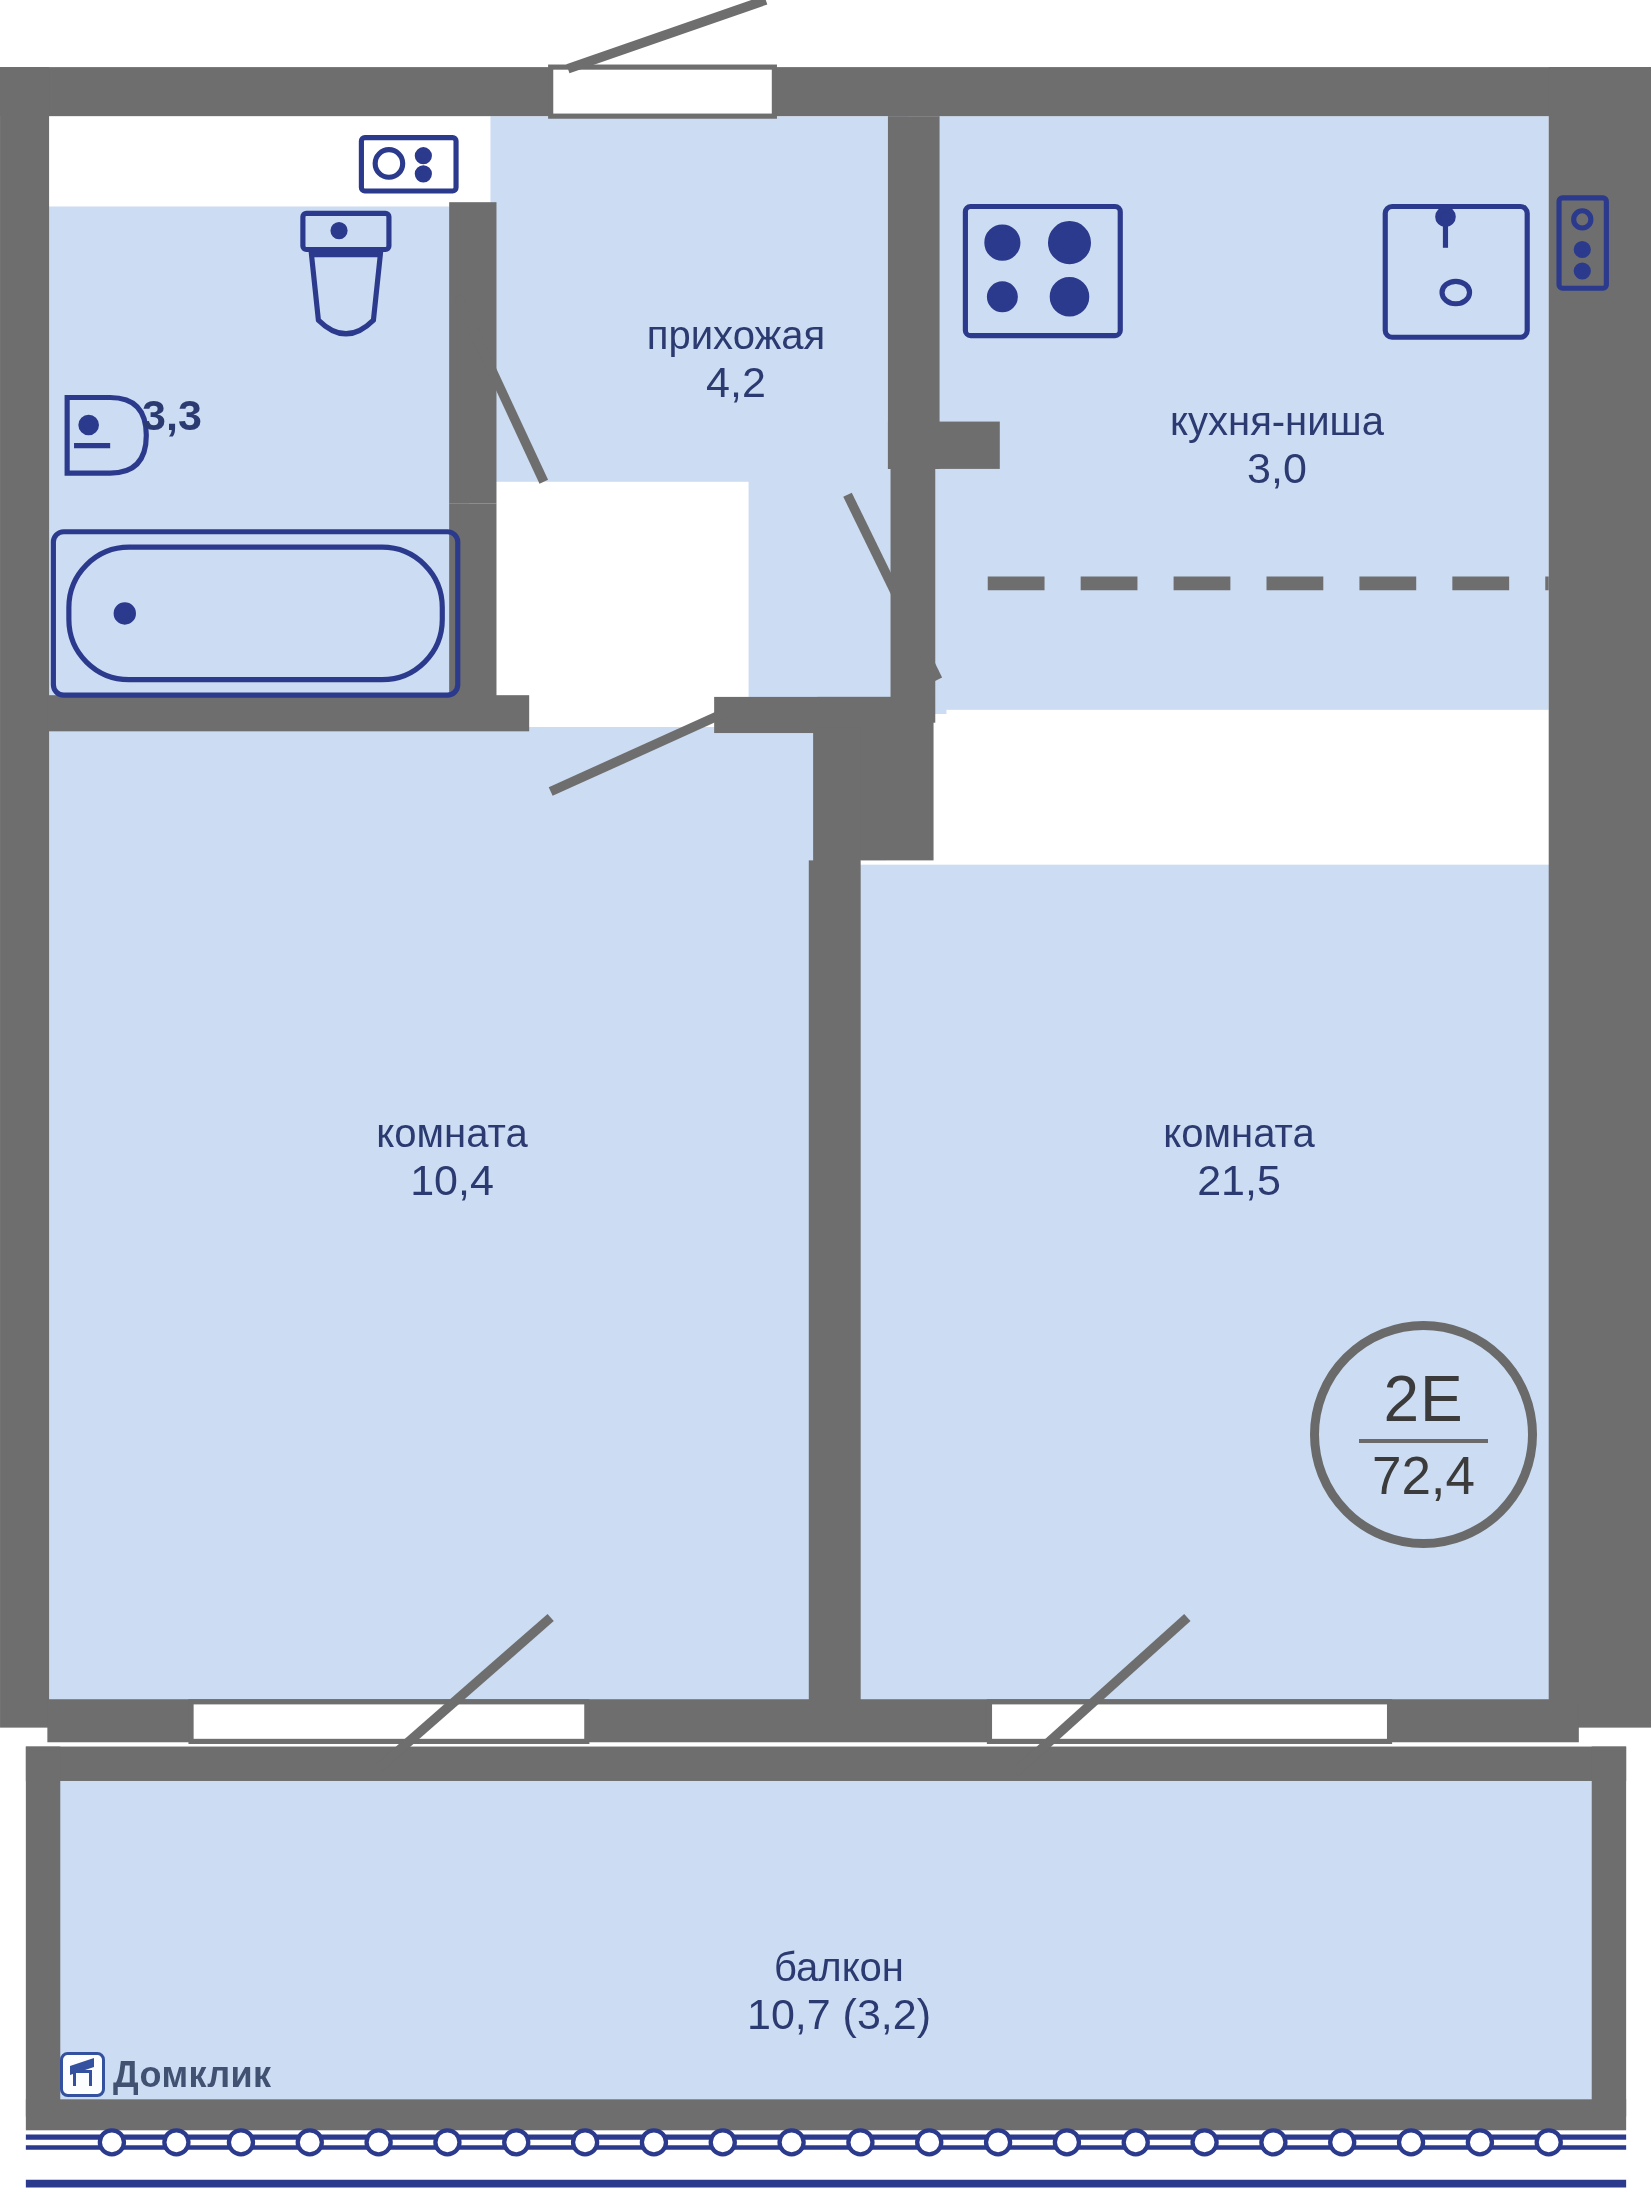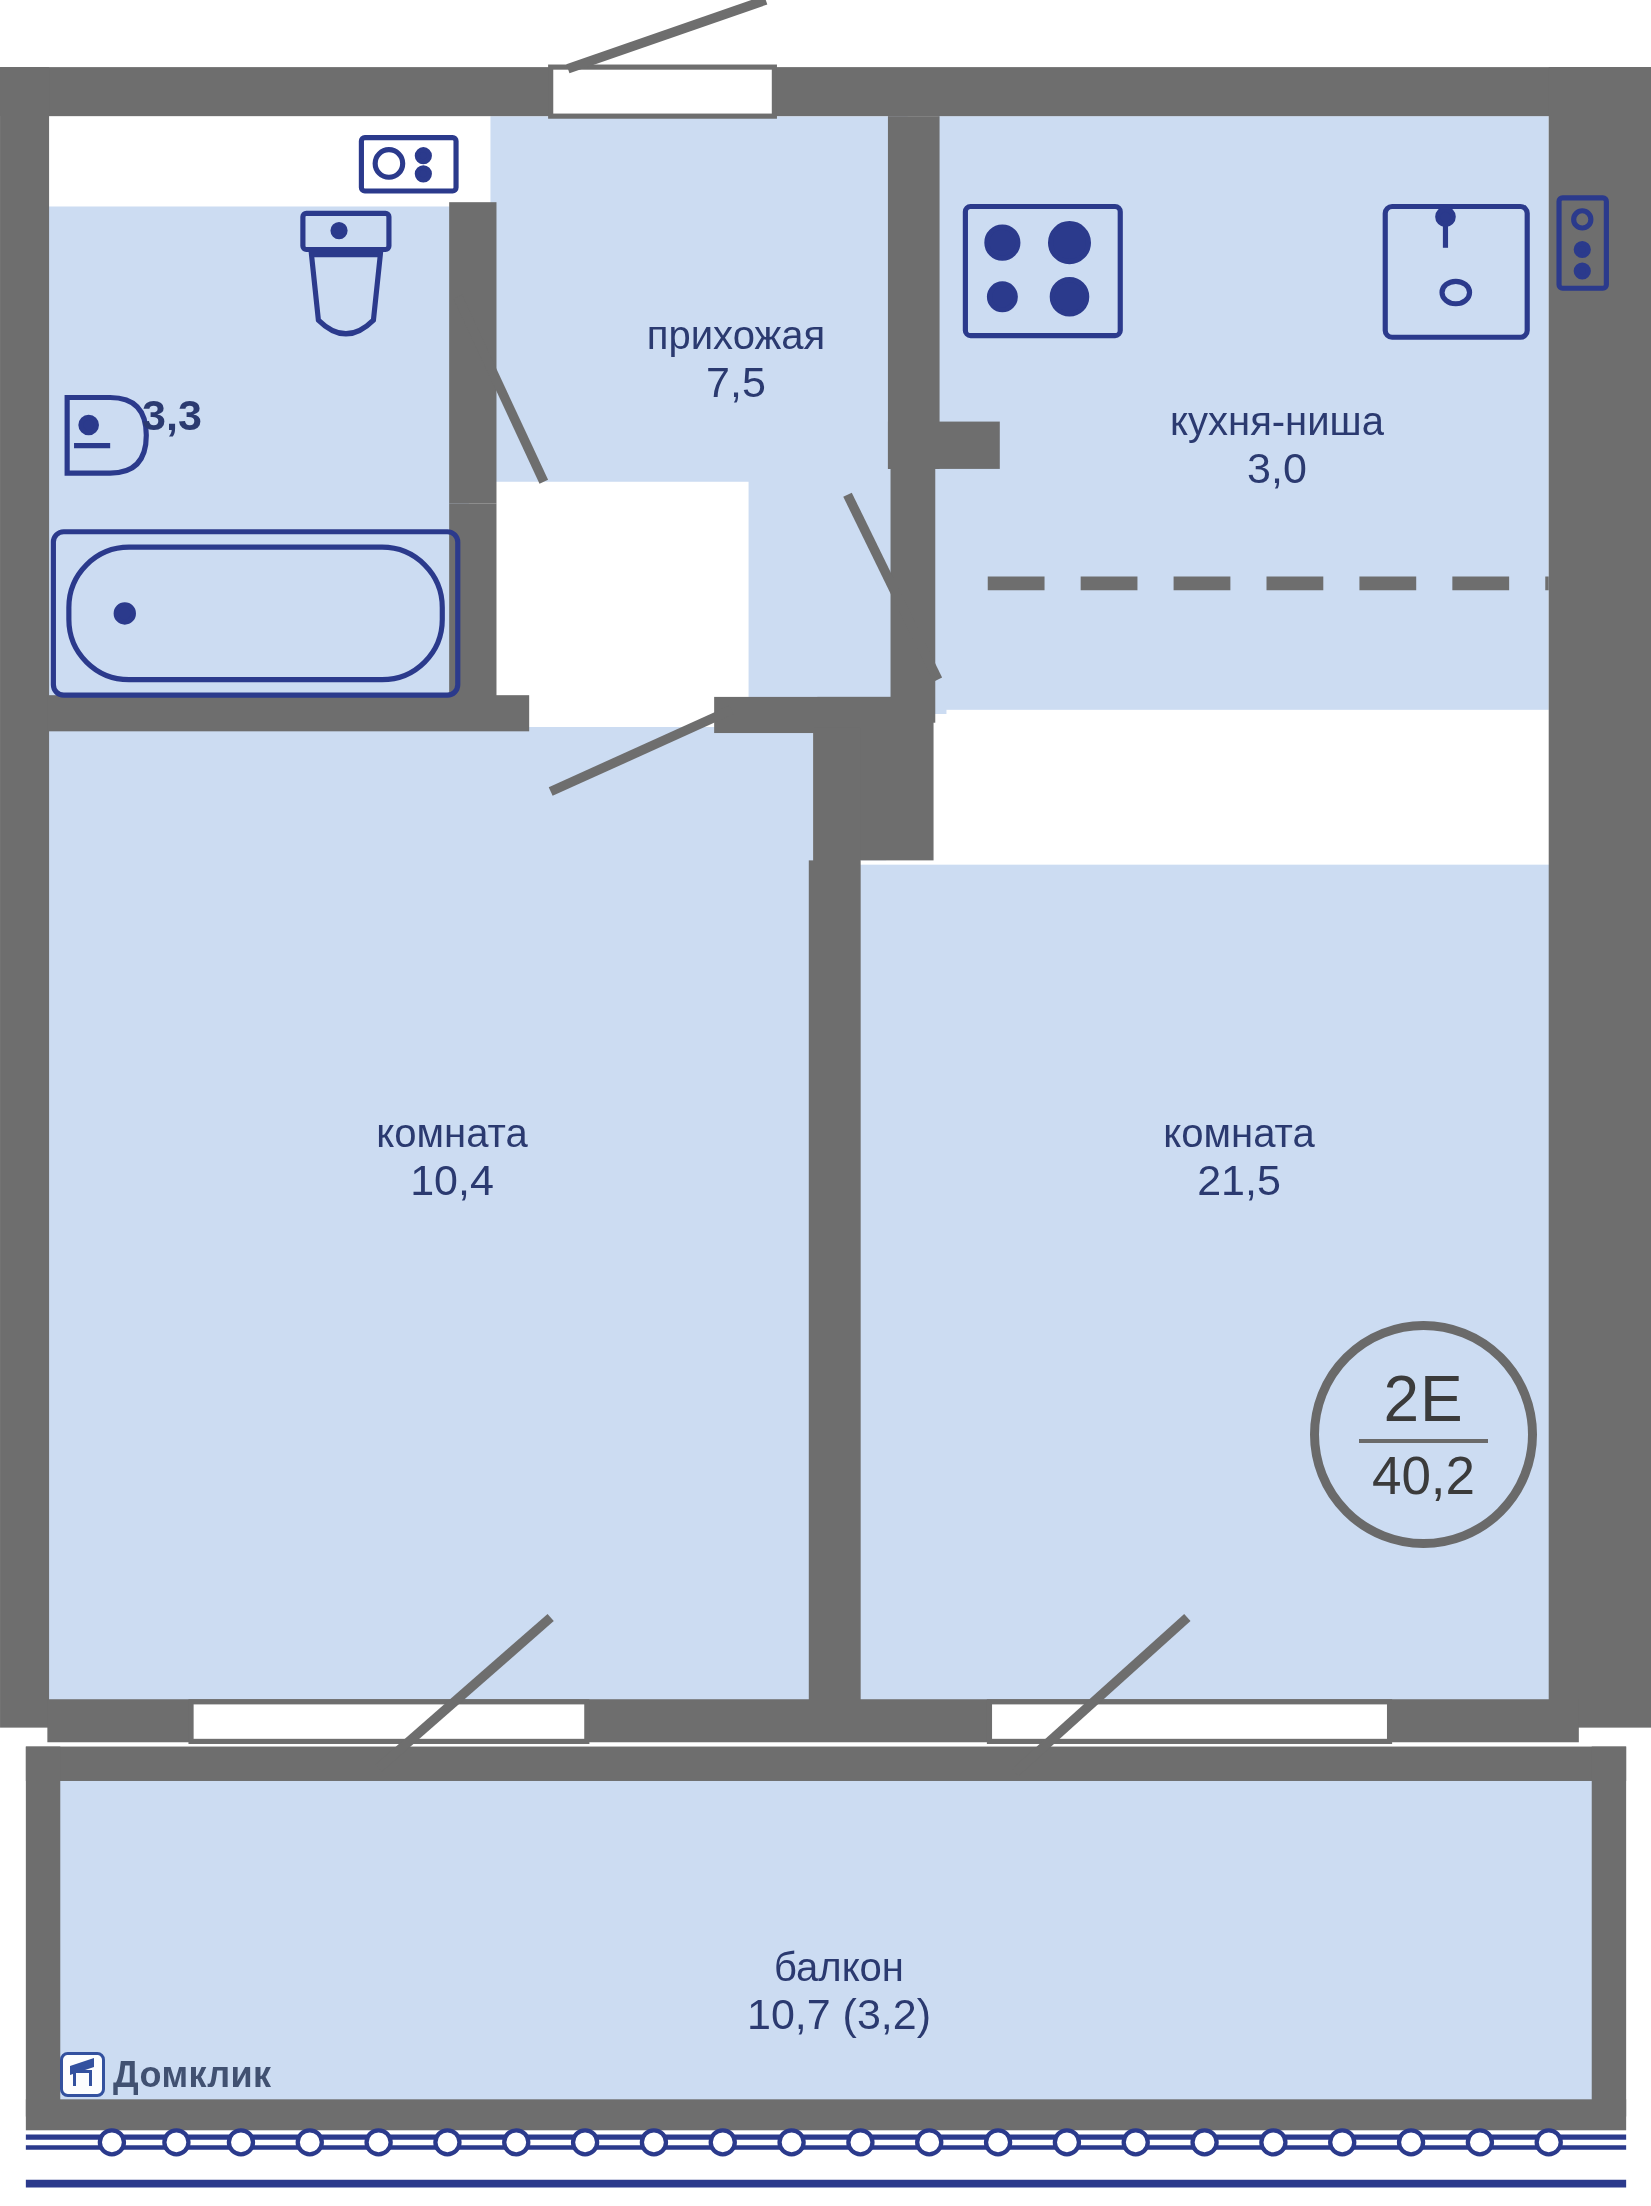--- a/index.html
+++ b/index.html
@@ -276,21 +276,21 @@
   </g>
 </svg>
 
 <div class="label one" style="left:172px; top:391px; transform:translateX(-50%);font-weight:bold;">
   <span class="name"></span>
   <span class="area">3,3</span>
 </div>
 
 <div class="label" style="left:736px; top:312px; transform:translateX(-50%);">
   <span class="name">прихожая</span>
-  <span class="area">7,5</span>
+  <span class="area">4,2</span>
 </div>
 
 <div class="label" style="left:1277px; top:398px; transform:translateX(-50%);">
   <span class="name">кухня-ниша</span>
   <span class="area">3,0</span>
 </div>
 
 <div class="label" style="left:452px; top:1110px; transform:translateX(-50%);">
   <span class="name">комната</span>
   <span class="area">10,4</span>
@@ -302,20 +302,20 @@
 </div>
 
 <div class="label" style="left:839px; top:1944px; transform:translateX(-50%);">
   <span class="name">балкон</span>
   <span class="area">10,7 (3,2)</span>
 </div>
 
 <div class="badge" style="left:1310px; top:1321px;">
   <span class="btype">2Е</span>
   <span class="bline"></span>
-  <span class="btotal">40,2</span>
+  <span class="btotal">72,4</span>
 </div>
 
 <div class="watermark">
   <span class="wm-icon"></span>
   <span class="wm-text">Домклик</span>
 </div>
 
 
 </body></html>

